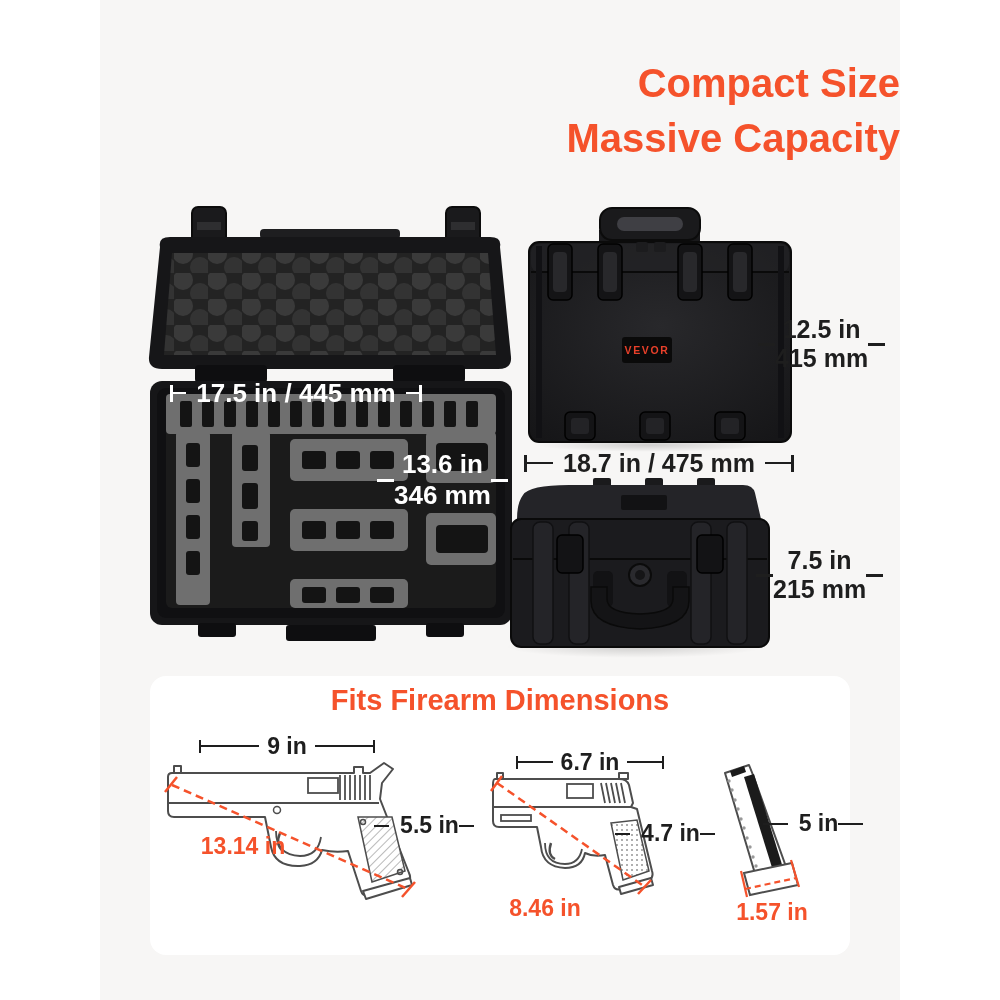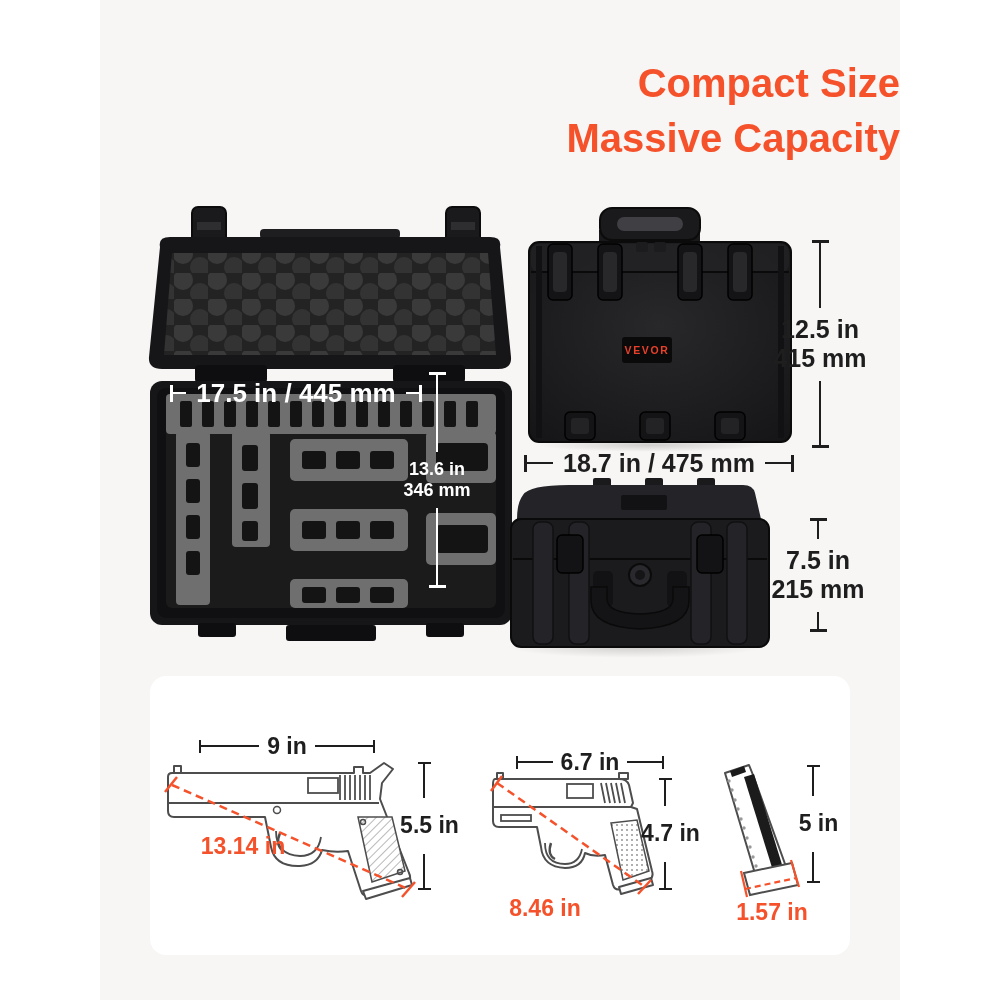--- a/index.html
+++ b/index.html
@@ -14,21 +14,21 @@
   .page{position:relative;width:1000px;height:1000px;}
   .bg-column{position:absolute;left:100px;top:0;width:800px;height:1000px;background:var(--bg-column,#F7F6F5);}
   .abs{position:absolute;}
   .title{left:100px;top:56px;width:800px;text-align:right;color:var(--accent,#F5522B);
          font-size:40px;line-height:55px;font-weight:800;letter-spacing:0px;}
   
   .hdim{position:absolute;display:flex;align-items:center;color:var(--dim-dark,#1E1E1E);z-index:5;}
   .hdim .cap{width:3px;height:17px;background:currentColor;flex:0 0 auto;}
   .hdim .line{flex:1;height:2.5px;background:currentColor;}
   .hdim .lbl{margin:0 10px;font-weight:bold;white-space:nowrap;font-size:25px;}
-  .vdim{position:absolute;display:flex;flex-direction:column;align-items:center;color:var(--dim-dark,#1E1E1E);z-index:5;}
+  .vdim{position:absolute;display:flex;flex-direction:row;align-items:center;color:var(--dim-dark,#1E1E1E);z-index:5;}
   .vdim .cap{height:3px;width:17px;background:currentColor;flex:0 0 auto;}
   .vdim .line{flex:1;width:2.5px;background:currentColor;}
   .vdim .lbl{margin:7px 0;font-weight:bold;text-align:center;line-height:1.18;font-size:25px;white-space:nowrap;}
   .white{color:var(--dim-light,#FFFFFF);}
   .thin .cap{width:2px;height:13px;}
   .thin .line{height:2px;}
   .thin.vdim .cap{height:2px;width:13px;}
   .thin.vdim .line{width:2px;}
   .thin .lbl{font-size:23px;margin:0 8px;}
   .thin.vdim .lbl{margin:14px 0;padding-left:11px;}
@@ -141,21 +141,21 @@
   <div class="hdim white" style="left:170px;top:380px;width:252px;height:26px;">
     <span class="cap"></span>
       <span class="line"></span>
     <span class="lbl" style="font-size:26px;">17.5 in / 445 mm</span>
     <span class="line"></span>
       <span class="cap"></span>
   </div>
   <div class="vdim white" style="left:377px;top:372px;width:120px;height:216px;">
     <span class="cap"></span>
       <span class="line"></span>
-    <span class="lbl" style="font-size:18px;">
+    <span class="lbl" style="font-size:26px;">
       <span style="display:block;">13.6 in</span>
       <span style="display:block;">346 mm</span>
     </span>
     <span class="line"></span>
       <span class="cap"></span>
   </div>
 
   <div class="shadow" style="left:535px;top:438px;width:230px;height:14px;"></div>
   <svg class="abs" style="left:515px;top:200px;" width="290" height="255" viewBox="0 0 290 255">
     <defs>
@@ -254,20 +254,21 @@
       <span class="line"></span>
     <span class="lbl">
       <span style="display:block;">7.5 in</span>
       <span style="display:block;">215 mm</span>
     </span>
     <span class="line"></span>
       <span class="cap"></span>
   </div>
 
   <div class="abs panel"></div>
+  <div class="abs panel-title">Fits Firearm Dimensions</div>
 
   <svg class="abs" style="left:160px;top:753px;" width="270" height="157" viewBox="0 0 270 157">
     <defs>
       <pattern id="hatch" width="6" height="6" patternUnits="userSpaceOnUse" patternTransform="rotate(45)">
         <rect width="6" height="6" fill="#ffffff"></rect>
         <line x1="0" y1="0" x2="0" y2="6" stroke="#8a8a8a" stroke-width="1.2"></line>
       </pattern>
       <pattern id="dots" width="5" height="5" patternUnits="userSpaceOnUse">
         <rect width="5" height="5" fill="#ffffff"></rect>
         <circle cx="2" cy="2" r="0.9" fill="#8a8a8a"></circle>

